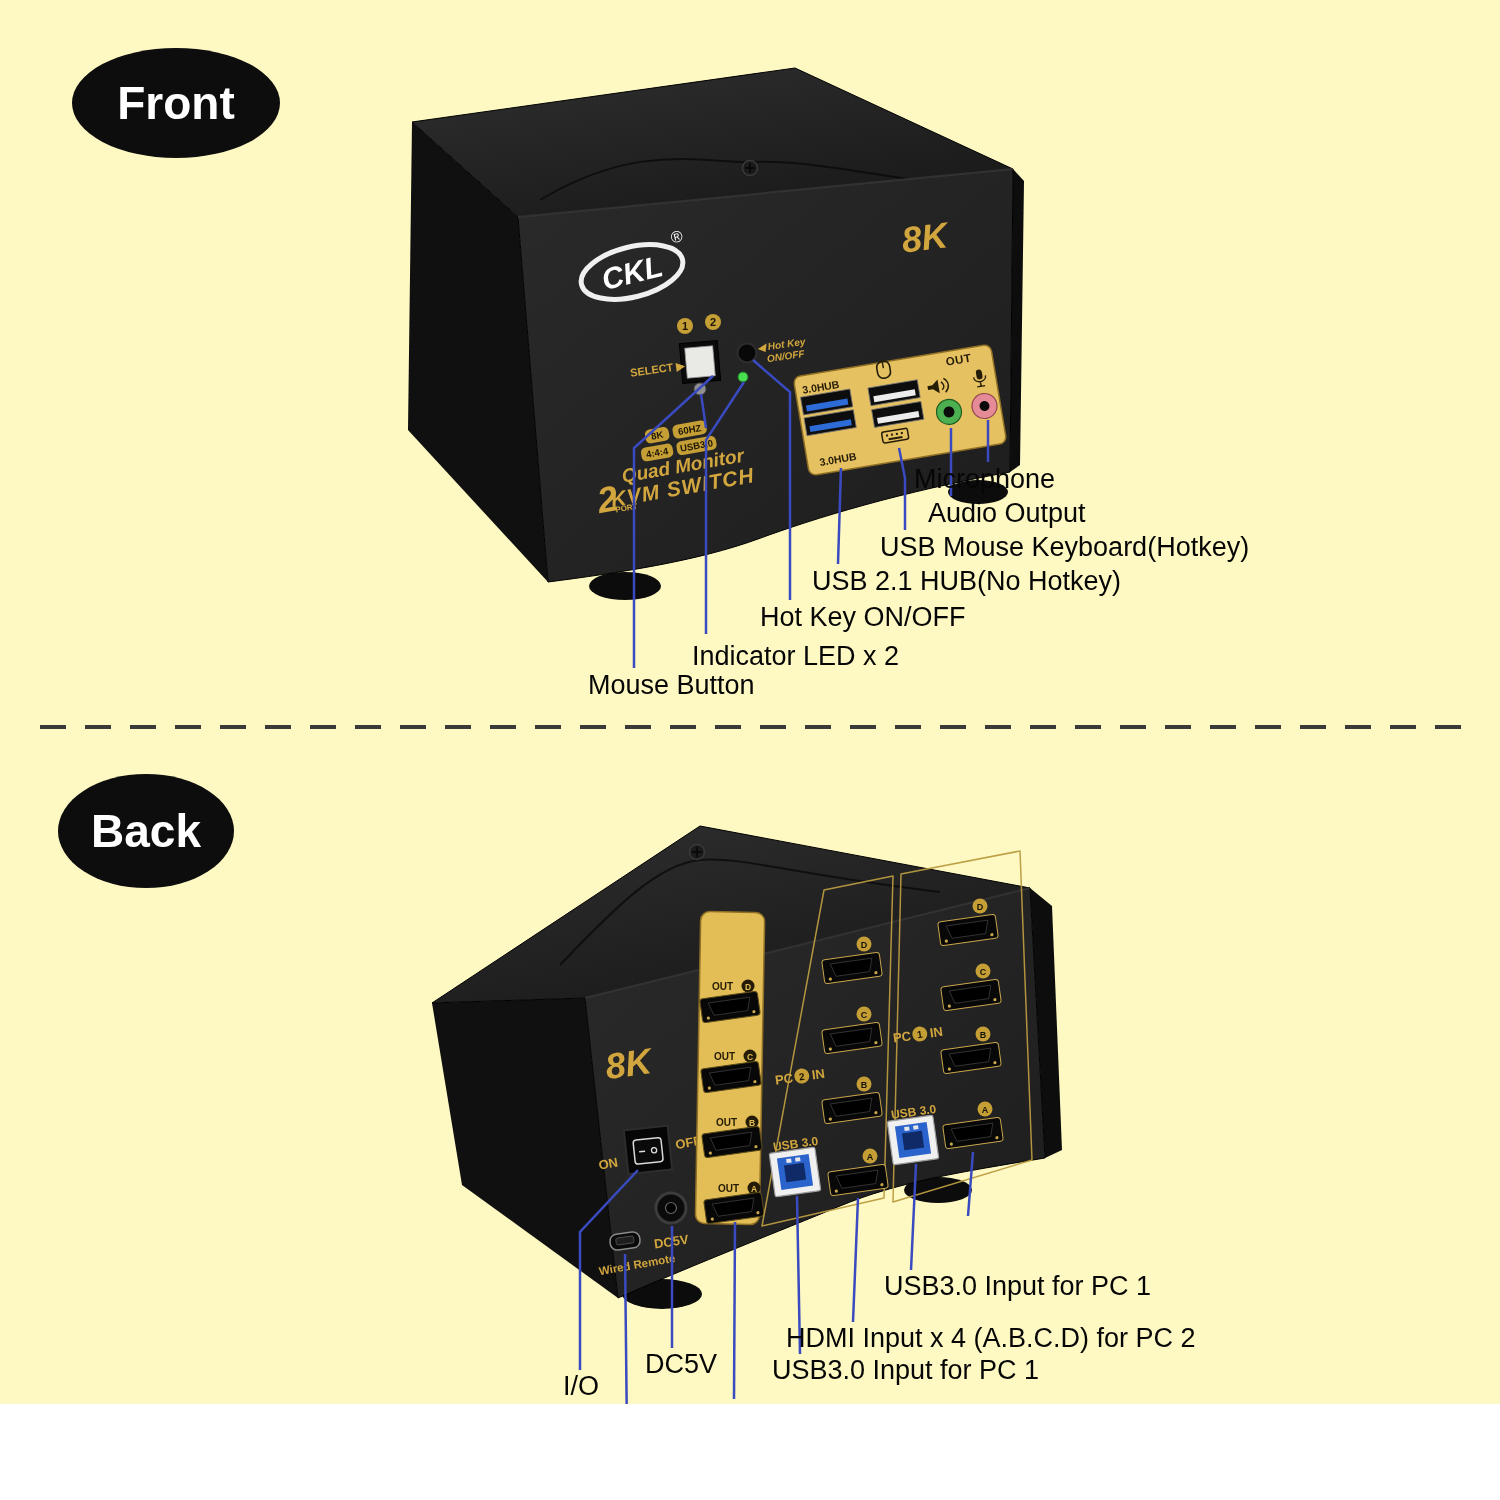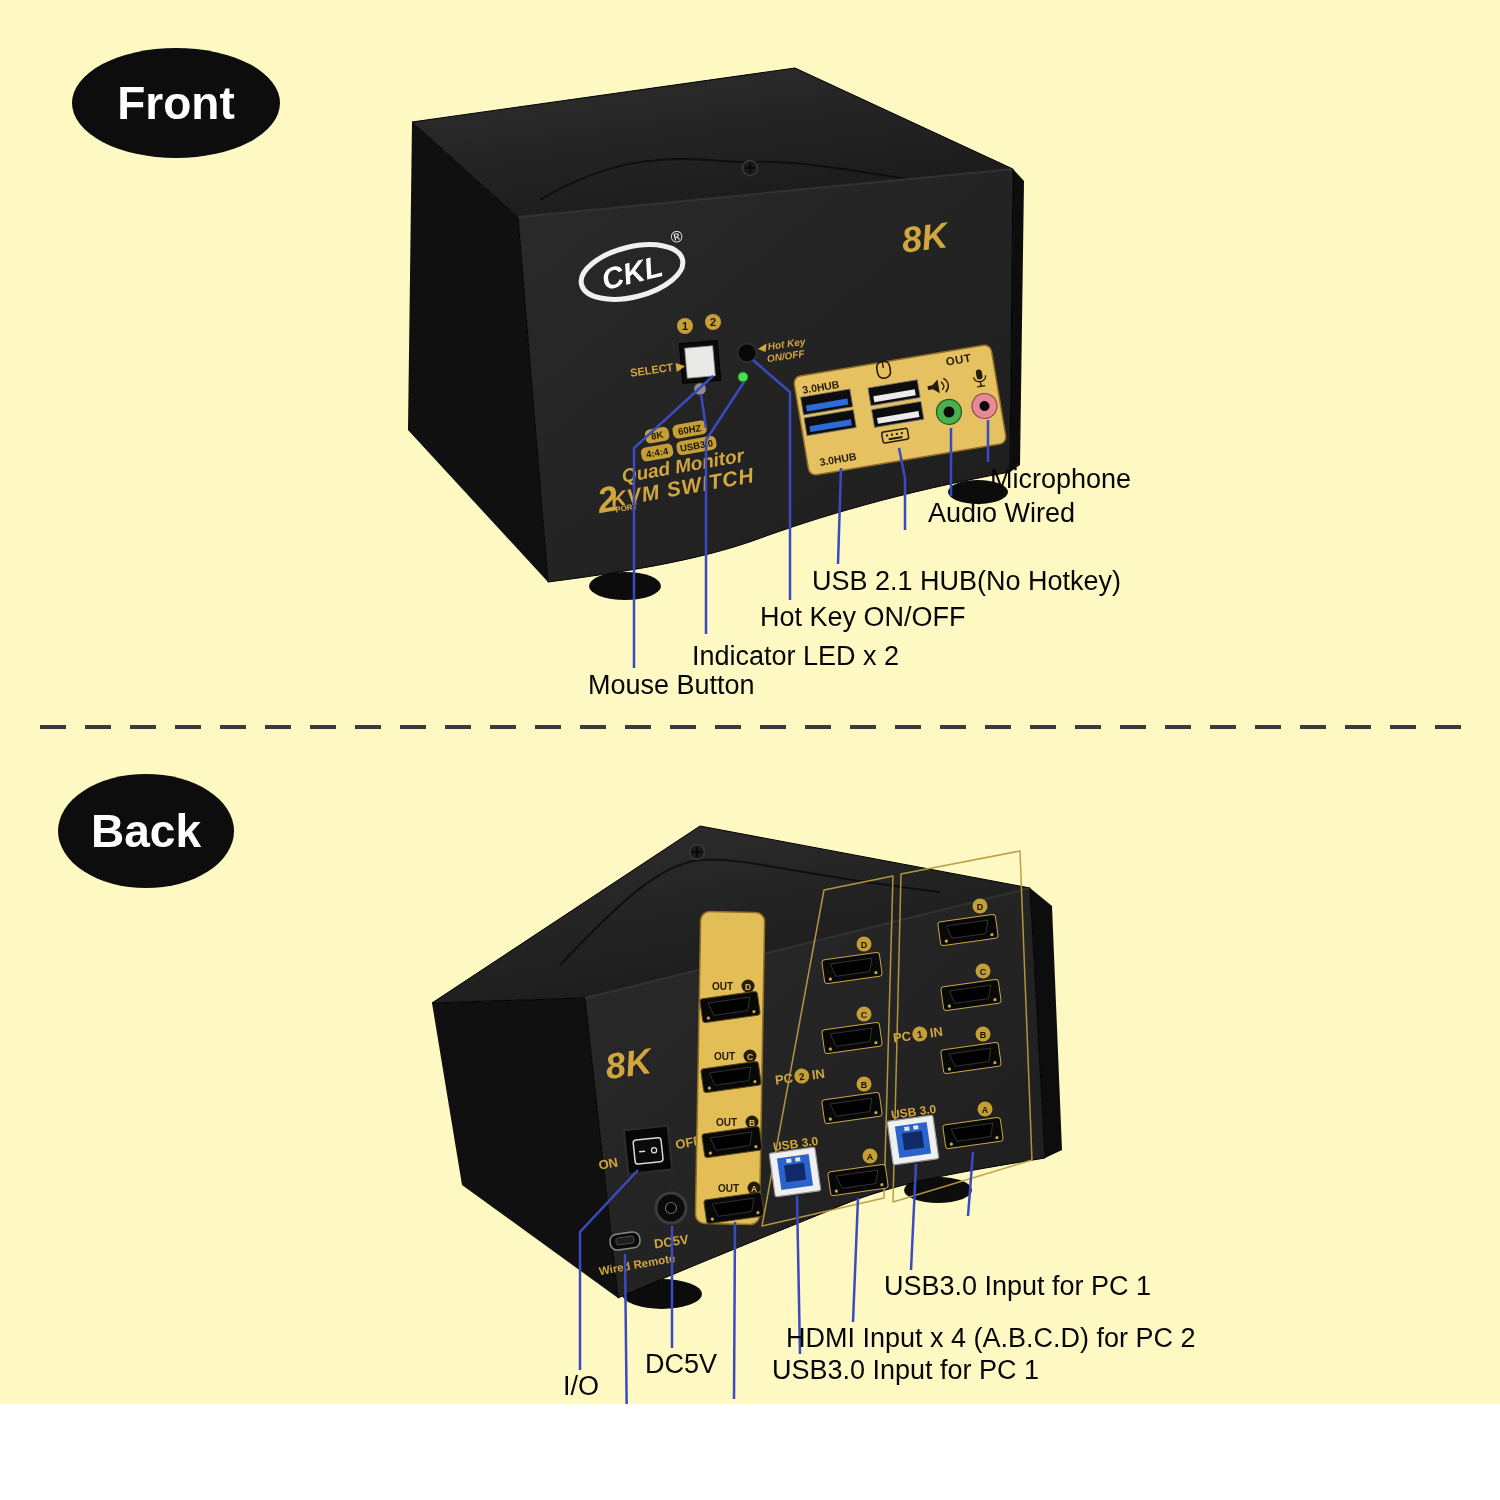--- a/index.html
+++ b/index.html
@@ -347,22 +347,23 @@
     <polyline points="916,1164 911,1270"></polyline>
     <polyline points="858,1198 853,1322"></polyline>
     <polyline points="797,1196 800,1354"></polyline>
     <polyline points="672,1226 672,1348"></polyline>
     <polyline points="638,1170 580,1232 580,1370"></polyline>
     <polyline points="735,1222 734,1399"></polyline>
     <polyline points="625,1254 627,1435"></polyline>
   </g>
 </svg>
 
-<div class="co-label" style="left:990px;top:465px">Microphone</div>
-<div class="co-label" style="left:928px;top:499px">Audio Wired</div>
+<div class="co-label" style="left:914px;top:465px">Microphone</div>
+<div class="co-label" style="left:928px;top:499px">Audio Output</div>
+<div class="co-label" style="left:880px;top:533px">USB Mouse Keyboard(Hotkey)</div>
 <div class="co-label" style="left:812px;top:567px">USB 2.1 HUB(No Hotkey)</div>
 <div class="co-label" style="left:760px;top:603px">Hot Key ON/OFF</div>
 <div class="co-label" style="left:692px;top:642px">Indicator LED x 2</div>
 <div class="co-label" style="left:588px;top:671px">Mouse Button</div>
 
 <div class="co-label" style="left:884px;top:1272px">USB3.0 Input for PC 1</div>
 <div class="co-label" style="left:786px;top:1324px">HDMI Input x 4 (A.B.C.D) for PC 2</div>
 <div class="co-label" style="left:772px;top:1356px">USB3.0 Input for PC 1</div>
 <div class="co-label" style="left:645px;top:1350px">DC5V</div>
 <div class="co-label" style="left:563px;top:1372px">I/O</div>

